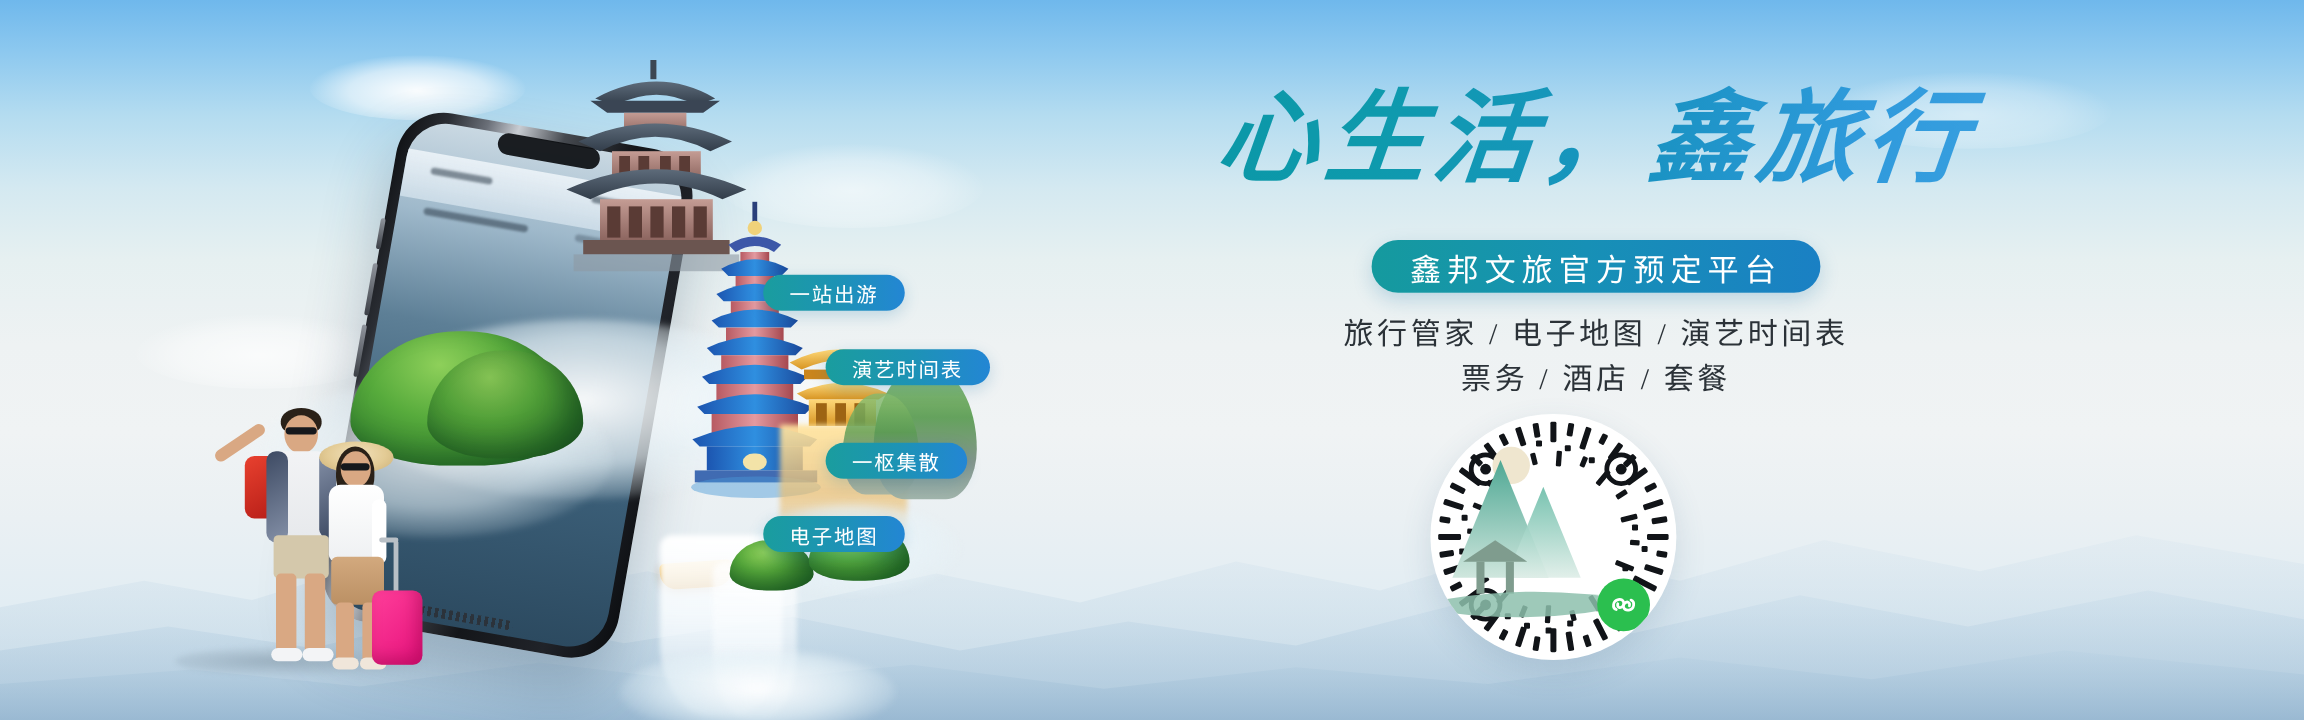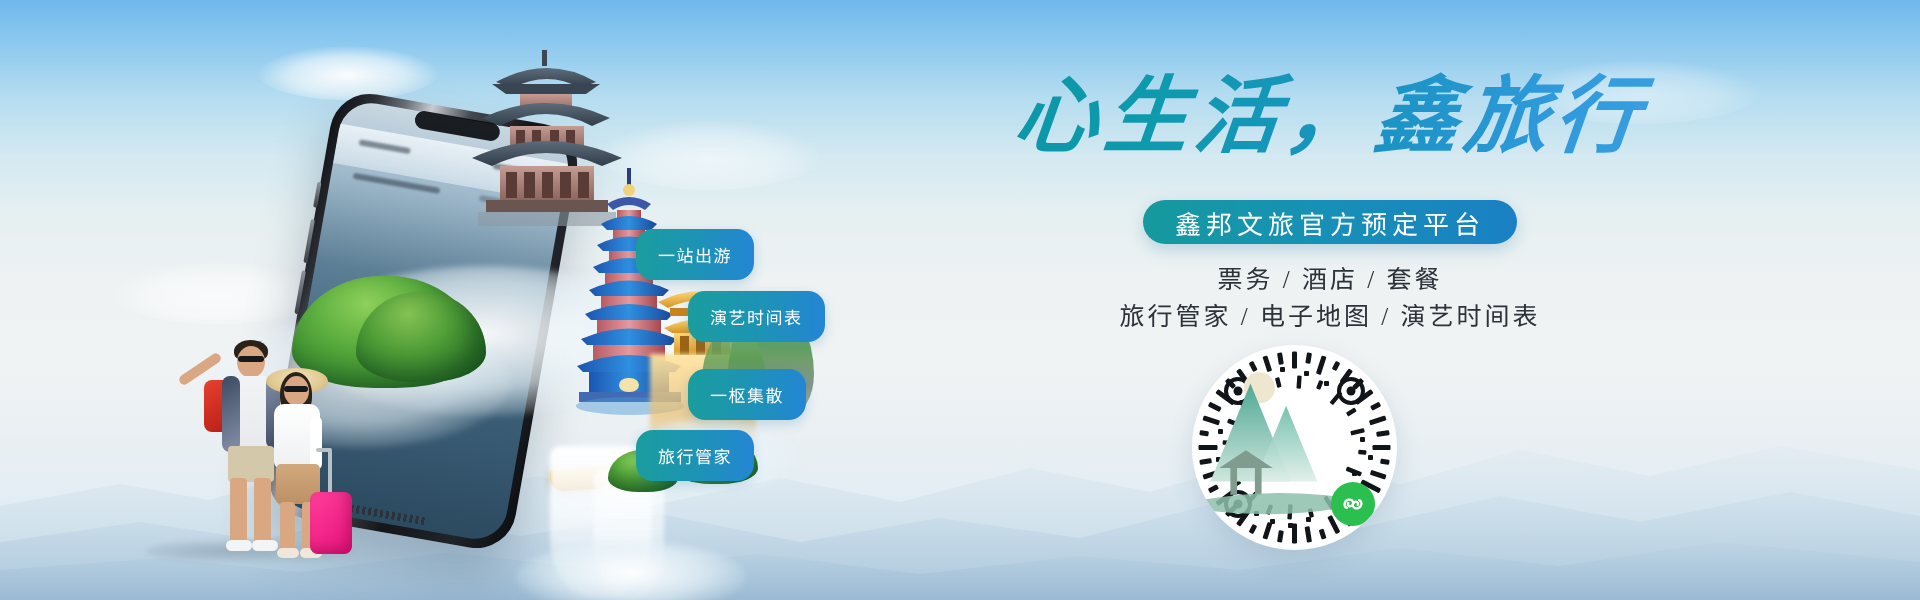--- a/index.html
+++ b/index.html
@@ -140,21 +140,21 @@
   .suitcase{
     position:absolute; width:42px; height:62px; border-radius:8px;
     background:linear-gradient(135deg,#ff3f9a,#e6117c);
     box-shadow:inset -5px -6px 12px rgba(130,0,60,.35);
   }
   .handle{ position:absolute; width:4px; background:#b9c0c6; border-radius:2px; }
 
   
   .feature{
     position:absolute;
-    height:51px; padding:0 22px;
+    height:30px; padding:0 22px;
     display:flex; align-items:center; justify-content:center;
     border-radius:17px;
     background:linear-gradient(90deg,#1a9d9e 0%,#1d93b5 52%,#2386d4 100%);
     color:#ffffff;
     font-family:"Liberation Sans", sans-serif;
     font-size:17px; letter-spacing:1.5px; white-space:nowrap;
     box-shadow:0 4px 12px rgba(30,120,170,.22);
   }
   .f0{ left:636px; top:229px; }
   .f1{ left:688px; top:291px; }
@@ -425,35 +425,35 @@
   <div class="feature f0">
     <span>一站出游</span>
   </div>
   <div class="feature f1">
     <span>演艺时间表</span>
   </div>
   <div class="feature f2">
     <span>一枢集散</span>
   </div>
   <div class="feature f3">
-    <span>旅行管家</span>
+    <span>电子地图</span>
   </div>
 
   <div class="right">
     <div class="headline">心生活，鑫旅行</div>
 
     <div class="pill-wrap">
       <div class="brand-pill">
         <span>鑫邦文旅官方预定平台</span>
       </div>
     </div>
 
     <div class="svc">
+      <div>旅行管家 / 电子地图 / 演艺时间表</div>
       <div>票务 / 酒店 / 套餐</div>
-      <div>旅行管家 / 电子地图 / 演艺时间表</div>
     </div>
   </div>
 
   <div class="qr-wrap">
     <svg viewBox="0 0 205 205" aria-hidden="true">
       <g fill="#111418">
 
         <g transform="translate(102.5,102.5)">
           <g>
               <rect x="-2.5" y="-96" width="5" height="17" rx="1.2"></rect>

